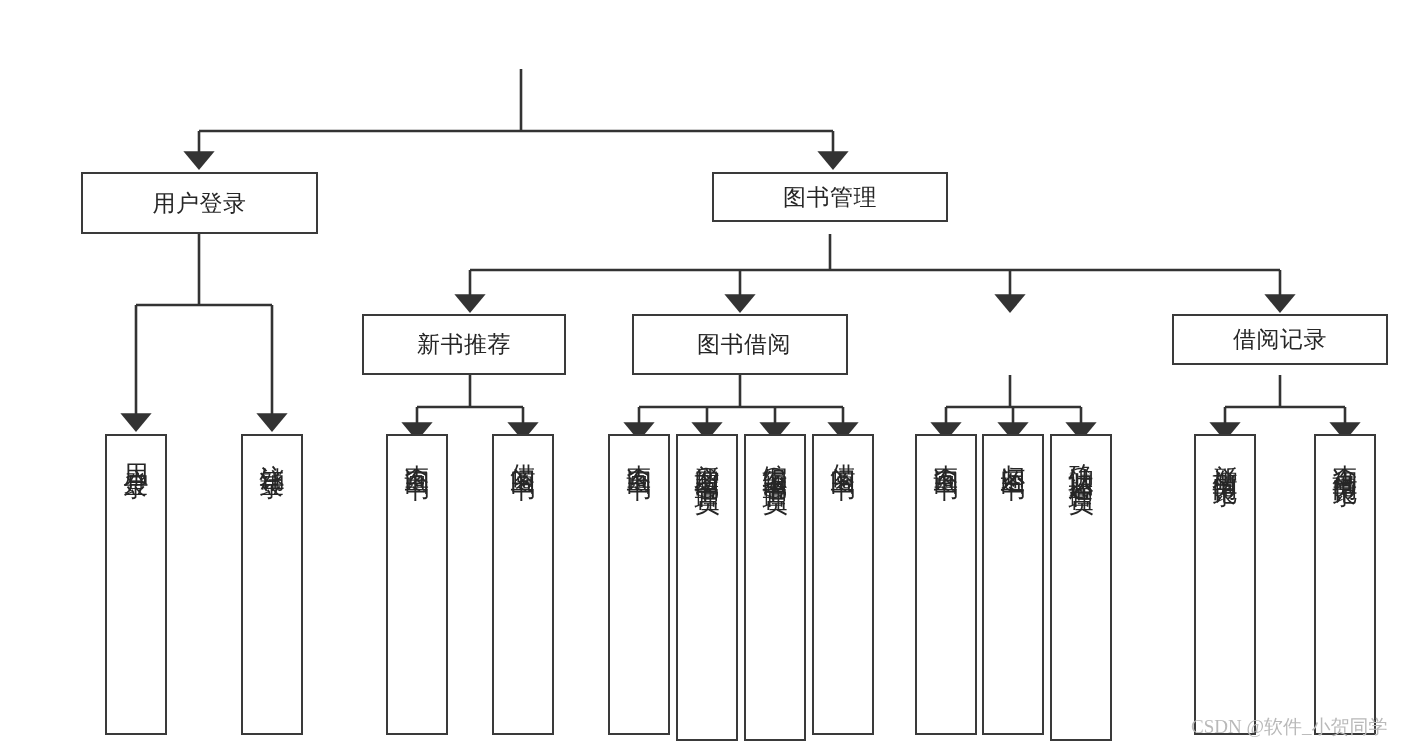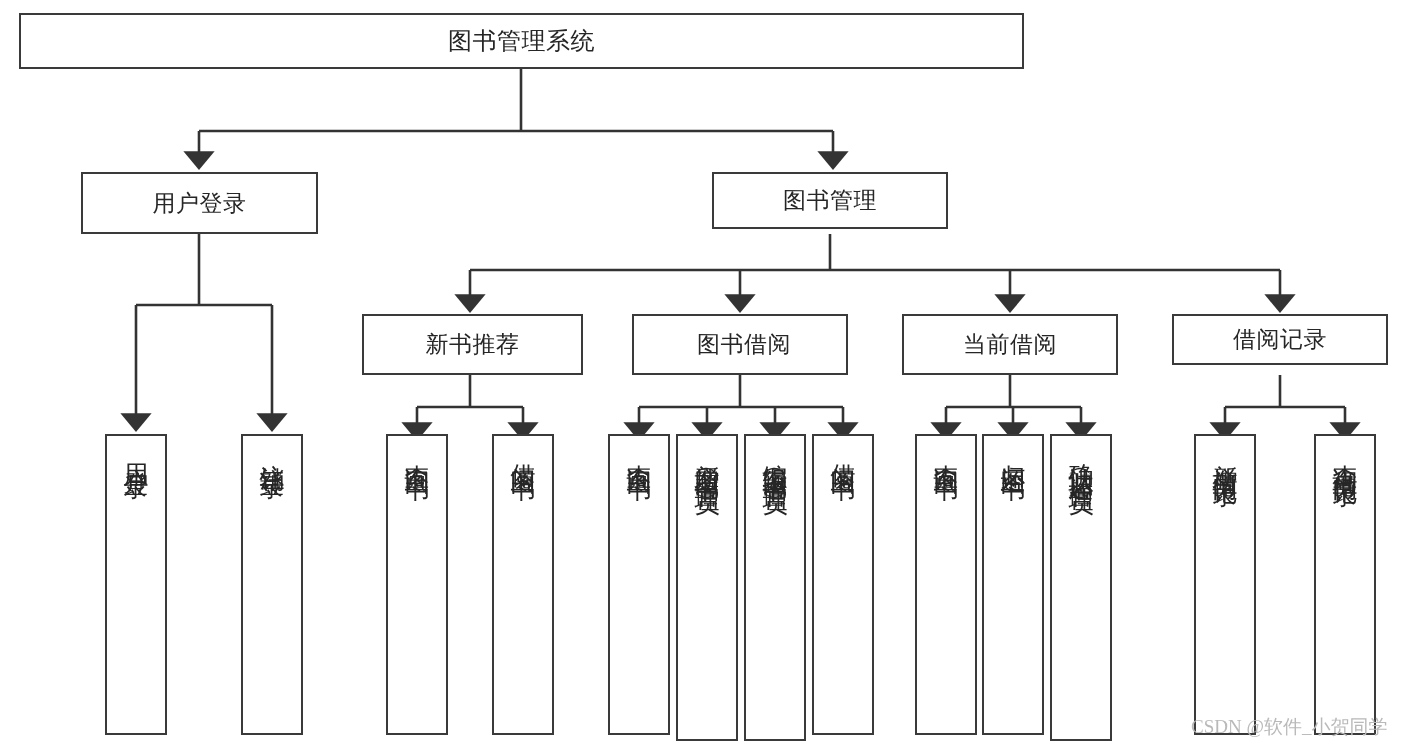--- a/index.html
+++ b/index.html
@@ -103,39 +103,33 @@
       <path d="M1013,407 L1013,428" marker-end="url(#arrow)"></path>
       <path d="M1081,407 L1081,428" marker-end="url(#arrow)"></path>
 
       <path d="M1280,375 L1280,407"></path>
       <path d="M1225,407 L1345,407"></path>
       <path d="M1225,407 L1225,428" marker-end="url(#arrow)"></path>
       <path d="M1345,407 L1345,428" marker-end="url(#arrow)"></path>
     </g>
   </svg>
 
-  <div class="node horiz root" style="left:19px;top:13px;width:1005px;height:56px;">
-    <span class="label">图书管理系统</span>
-  </div>
 
   <div class="node horiz" style="left:81px;top:172px;width:237px;height:62px;">
     <span class="label">用户登录</span>
   </div>
-  <div class="node horiz" style="left:712px;top:172px;width:236px;height:57px;">
+  <div class="node horiz" style="left:712px;top:172px;width:236px;height:50px;">
     <span class="label">图书管理</span>
   </div>
 
-  <div class="node horiz" style="left:362px;top:314px;width:221px;height:61px;">
+  <div class="node horiz" style="left:362px;top:314px;width:204px;height:61px;">
     <span class="label">新书推荐</span>
   </div>
   <div class="node horiz" style="left:632px;top:314px;width:216px;height:61px;padding-left:8px;">
     <span class="label">图书借阅</span>
-  </div>
-  <div class="node horiz" style="left:902px;top:314px;width:216px;height:61px;">
-    <span class="label">当前借阅</span>
   </div>
   <div class="node horiz" style="left:1172px;top:314px;width:216px;height:51px;">
     <span class="label">借阅记录</span>
   </div>
 
   <div class="node vert" style="left:105px;top:434px;width:62px;height:301px;">
     <span class="label">用户登录</span>
   </div>
   <div class="node vert" style="left:241px;top:434px;width:62px;height:301px;">
     <span class="label">注销登录</span>

